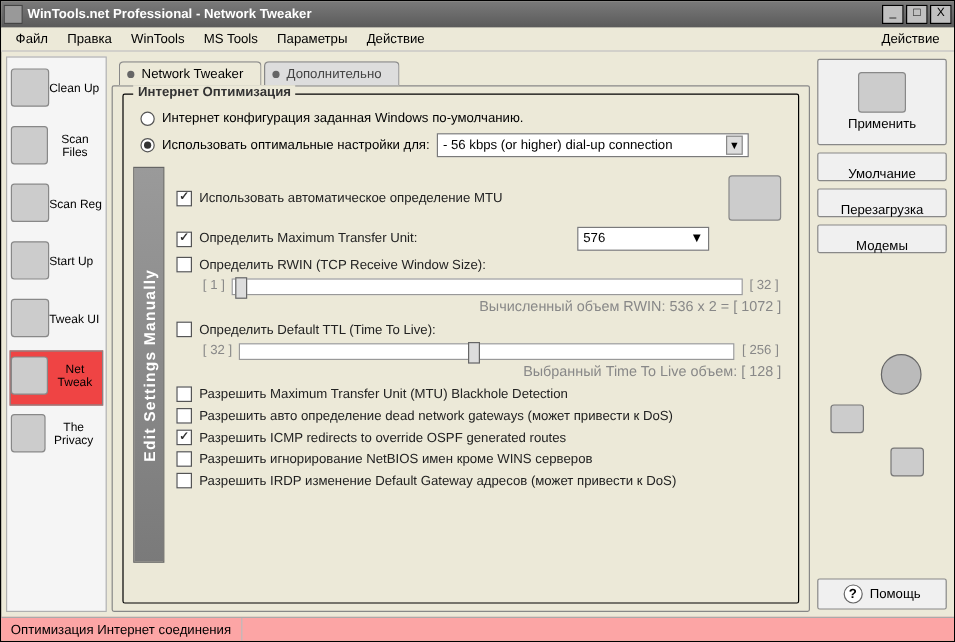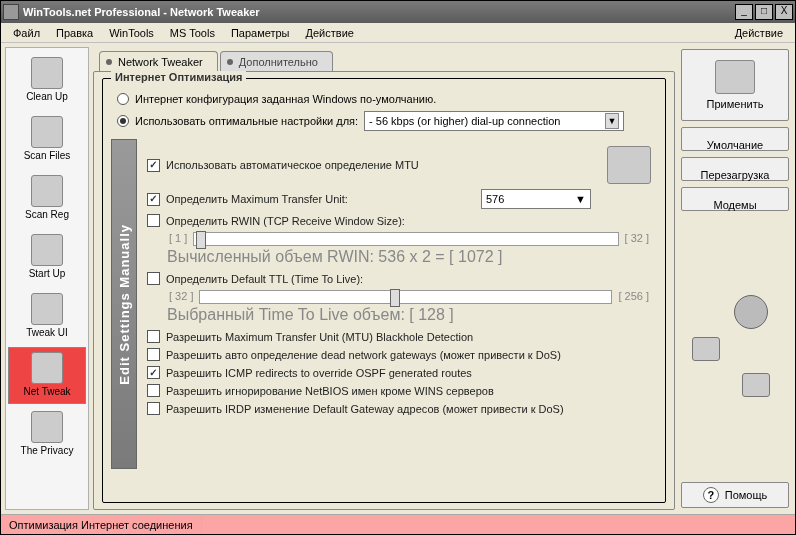--- a/index.html
+++ b/index.html
@@ -18,21 +18,21 @@
 .menubar { height: 20px; background: #ece9d8; display: flex; align-items: center; padding: 0 4px; border-bottom: 1px solid #c0c0c0; }
 .menu-item { padding: 2px 8px; cursor: pointer; }
 .menu-spacer { flex: 1; }
 
 
 .body { flex: 1; display: flex; flex-direction: column; }
 .main-row { flex: 1; display: flex; padding: 4px; gap: 4px; }
 
 
 .sidebar { width: 84px; background: #f5f5f5; border: 1px solid #b0b0b0; display: flex; flex-direction: column; padding: 4px 2px; gap: 2px; }
-.side-item { display: flex; flex-direction: column; align-items: center; padding: 4px 0 6px; cursor: pointer; border: 1px solid transparent; }
+.side-item { display: flex; flex-direction: row; align-items: center; padding: 4px 0 6px; cursor: pointer; border: 1px solid transparent; }
 .side-item.active { border: 1px solid #888; background: #ef4444; }
 .side-icon { width: 32px; height: 32px; background: #ccc; border: 1px solid #888; border-radius: 3px; margin-bottom: 2px; }
 .side-label { font-size: 10px; text-align: center; }
 
 
 .center-col { flex: 1; display: flex; flex-direction: column; }
 
 .tabbar { height: 24px; display: flex; align-items: flex-end; padding-left: 6px; }
 .tab { padding: 4px 14px 3px 18px; background: #ece9d8; border: 1px solid #888; border-bottom: none; border-radius: 4px 4px 0 0; margin-right: 2px; cursor: pointer; position: relative; font-size: 11px; margin-top: 12px; }
 .tab .bullet { position: absolute; left: 6px; top: 7px; width: 6px; height: 6px; background: #666; border-radius: 50%; }
@@ -57,21 +57,21 @@
 .chk { width: 13px; height: 13px; border: 1px solid #555; background:#fff; display:inline-flex; align-items:center; justify-content:center; font-size:10px; flex-shrink:0; }
 .chk.checked::after { content:'✓'; color:#333; font-weight:bold; line-height:10px; }
 .srow label { color: #222; }
 .small-combo { width: 110px; height: 20px; border: 1px solid #7a7a7a; background: #fff; display: flex; align-items: center; padding: 0 4px; justify-content: space-between; margin-left: auto; margin-right: 60px; }
 .dev-icon { width: 44px; height: 38px; background: #ccc; border: 1px solid #888; border-radius: 3px; margin-left:auto; flex-shrink:0; }
 
 .slider-block { margin: 4px 0 6px 20px; }
 .slider-labels { display:flex; justify-content: space-between; font-size: 10px; color:#888; padding: 0 2px; }
 .slider-track { height: 14px; border:1px solid #999; background:#fff; position:relative; margin: 2px 0; }
 .slider-thumb { position:absolute; top:-2px; width:10px; height:18px; background:#ddd; border:1px solid #666; }
-.slider-caption { text-align:left; font-size: 16px; color:#888; margin-top:2px; }
+.slider-caption { text-align:right; font-size: 12px; color:#888; margin-top:2px; }
 
 
 .rightpanel { width: 112px; display: flex; flex-direction: column; align-items: stretch; padding: 2px; gap: 6px; }
 .bigbtn { border: 1px solid #888; background: #f0f0f0; padding: 6px 4px; text-align: center; cursor:pointer; border-radius:2px; }
 .bigbtn.top { height: 72px; display:flex; flex-direction:column; align-items:center; justify-content:center; gap:4px; }
 .btn-ico { width:40px; height:34px; background:#ccc; border:1px solid #888; border-radius:3px; }
 .rbtn { height: 24px; line-height:22px; }
 .rightspacer { flex:1; display:flex; align-items:center; justify-content:center; }
 .net-diagram { width: 90px; height: 140px; position:relative; }
 .node { width:28px; height:24px; background:#ccc; border:1px solid #777; border-radius:3px; position:absolute; }

